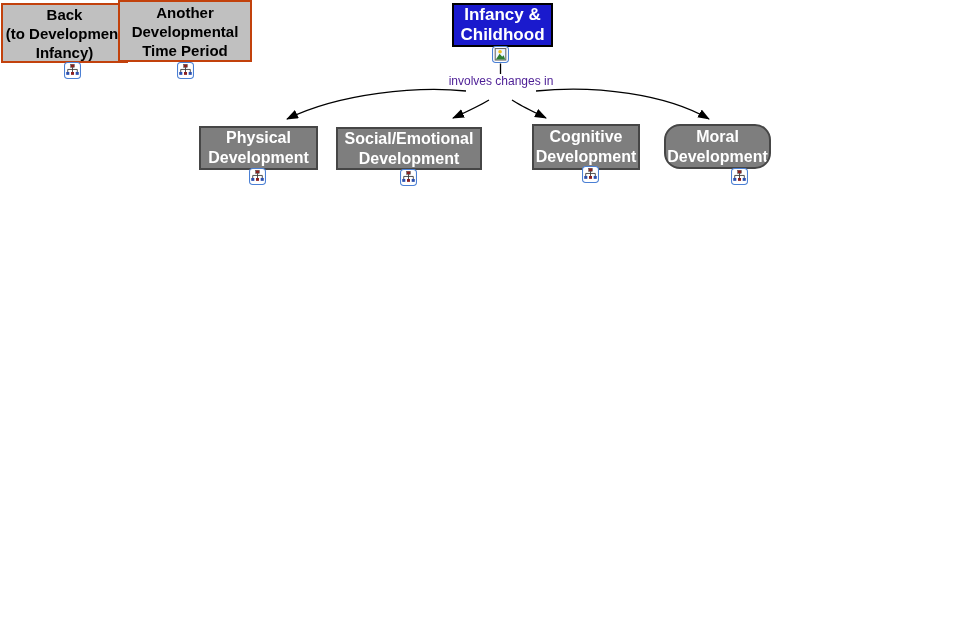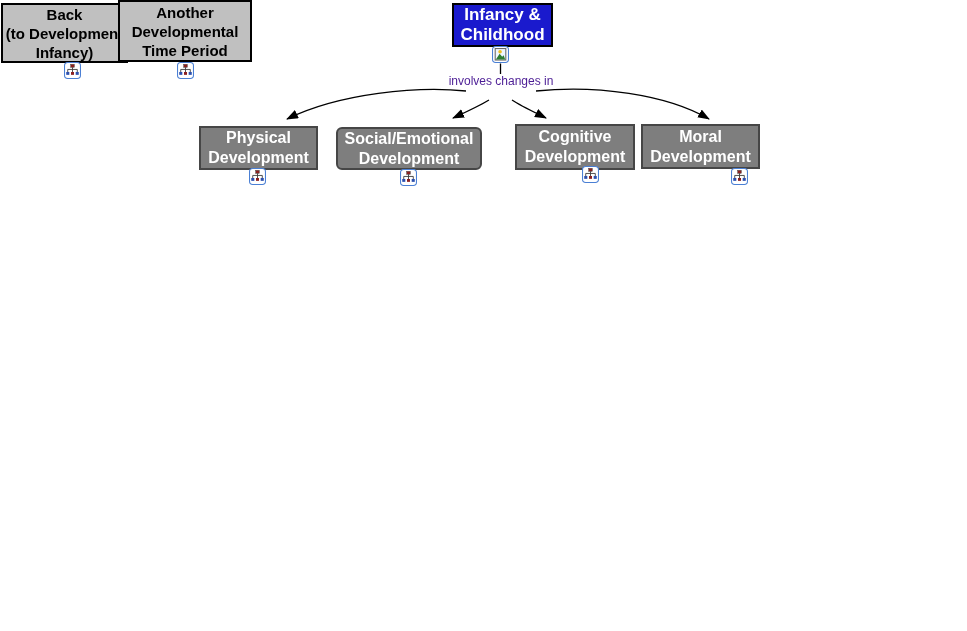--- a/index.html
+++ b/index.html
@@ -19,21 +19,21 @@
     align-items: center;
     justify-content: center;
     text-align: center;
     overflow: hidden;
     cursor: pointer;
     z-index: 2;
   }
   .node span { display: block; white-space: nowrap; }
   .nav-node {
     background: #c0c0c0;
-    border: 2px solid #000000;
+    border: 2px solid #c2410c;
     color: #000000;
     font-weight: bold;
     font-size: 15px;
     line-height: 19px;
   }
   .root-node {
     background: #1a1acd;
     border: 2px solid #000000;
     color: #ffffff;
     font-weight: bold;
@@ -110,31 +110,31 @@
   <div class="linking-phrase" style="left:501px; top:75px;">
     <span>involves</span>
     <span>changes in</span>
   </div>
 
   <div class="node dev-node" style="left:199px; top:126px; width:119px; height:44px;">
     <span>Physical</span>
     <span>Development</span>
   </div>
 
-  <div class="node dev-node" style="left:336px; top:127px; width:146px; height:43px;border-radius:6px;">
+  <div class="node dev-node" style="left:336px; top:127px; width:146px; height:43px;">
     <span>Social/Emotional</span>
     <span>Development</span>
   </div>
 
-  <div class="node dev-node" style="left:515px; top:124px; width:120px; height:46px;">
+  <div class="node dev-node" style="left:532px; top:124px; width:108px; height:46px;">
     <span>Cognitive</span>
     <span>Development</span>
   </div>
 
-  <div class="node dev-node" style="left:641px; top:124px; width:119px; height:45px;">
+  <div class="node dev-node" style="left:664px; top:124px; width:107px; height:45px;border-radius:16px;">
     <span>Moral</span>
     <span>Development</span>
   </div>
 
   <svg class="res-icon" style="left:64px; top:62px;" viewBox="0 0 16 16">
     <rect x="0.5" y="0.5" width="15" height="15" rx="3" fill="#ffffff" stroke="#4a7fd4"></rect>
     <rect x="6.3" y="2.2" width="3.4" height="2.8" fill="#8b2020" stroke="#333333" stroke-width="0.4"></rect>
     <path d="M8 5 V7 M3.5 7 H12.5 M3.5 7 V9.4 M8 7 V9.4 M12.5 7 V9.4" stroke="#333333" stroke-width="0.8" fill="none"></path>
     <rect x="2.1" y="9.4" width="2.9" height="2.7" fill="#2b4fae"></rect>
     <rect x="6.6" y="9.4" width="2.8" height="2.7" fill="#8b2020"></rect>

